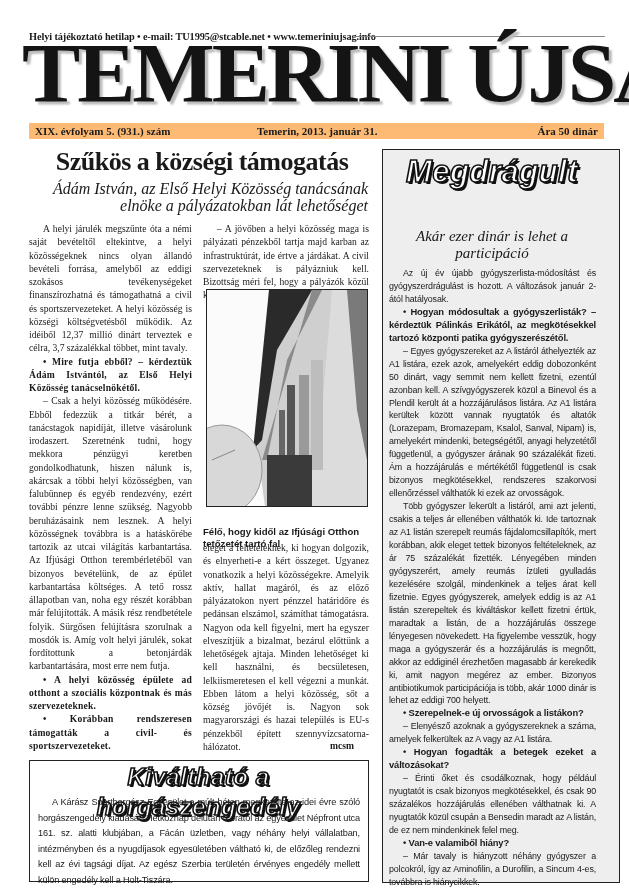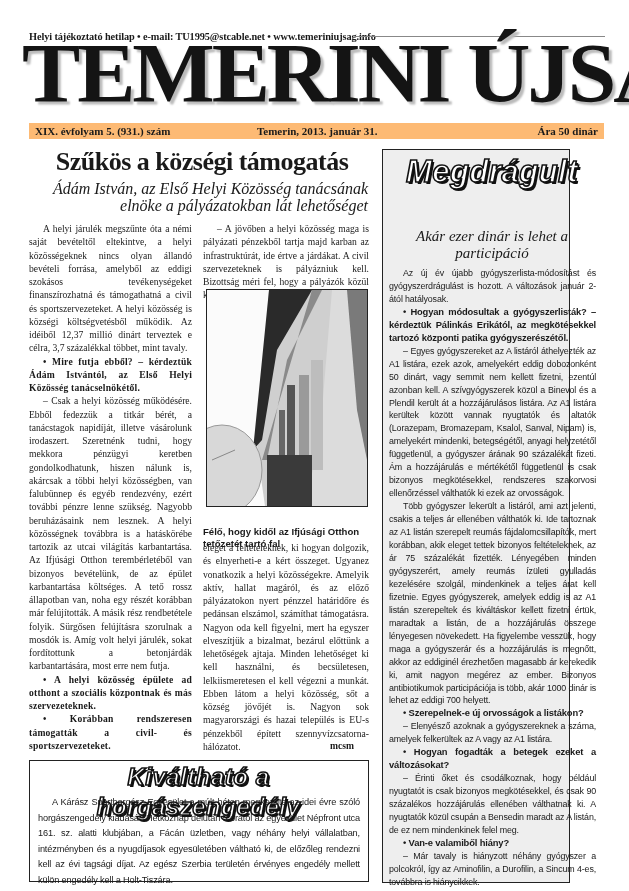--- a/index.html
+++ b/index.html
@@ -14,21 +14,21 @@
   .subhead { left:36px; top:180px; width:332px; text-align:right; font-size:16px; font-style:italic; line-height:17px; }
   .col { font-size:9.6px; line-height:13.25px; text-align:justify; }
   .col p { margin:0; text-indent:14px; }
   .col p.q { font-weight:bold; letter-spacing:0.2px; }
   .col1 { left:29px; top:222px; width:163px; }
   .col2 { left:203px; top:222px; width:166px; }
   .col2b { left:203px; top:541px; width:166px; }
   .photo { left:206px; top:289px; width:162px; height:218px; border:1.5px solid #222; box-sizing:border-box; overflow:hidden; background:#f4f4f4; }
   .caption { left:203px; top:526px; width:166px; font-family:"Liberation Sans", sans-serif; font-weight:bold; font-size:9.6px; line-height:12px; }
   .signature { left:330px; top:740px; font-size:9.6px; font-weight:bold; }
-  .sidebox { left:382px; top:149px; width:188px; height:734px; border:1.5px solid #222; box-sizing:border-box; background:#eeeeee; }
+  .sidebox { left:382px; top:149px; width:238px; height:734px; border:1.5px solid #222; box-sizing:border-box; background:#eeeeee; }
   .outline-title { font-family:"Liberation Sans", sans-serif; font-weight:bold; font-style:italic; color:#fff; -webkit-text-stroke:1.6px #111; text-shadow:2px 2px 0 #111; text-align:center; }
   .sb-title { left:0; top:4px; width:218px; font-size:31px; line-height:36px; letter-spacing:0.5px; }
   .sb-sub { left:0; top:78px; width:218px; text-align:center; font-size:15px; font-style:italic; line-height:17px; }
   .sb-body { left:6px; top:117px; width:207px; font-family:"Liberation Sans", sans-serif; font-size:8.9px; line-height:12.95px; text-align:justify; letter-spacing:-0.15px; }
   .sb-body p { margin:0; text-indent:14px; }
   .sb-body p.q { font-weight:bold; font-size:9.4px; }
   .horgbox { left:29px; top:760px; width:340px; height:122px; border:1.5px solid #222; box-sizing:border-box; }
   .hb-title { left:0; top:1px; width:337px; font-size:24px; line-height:30px; letter-spacing:0.5px; }
   .hb-body { left:8px; top:34px; width:322px; font-family:"Liberation Sans", sans-serif; font-size:9.2px; line-height:15.5px; text-align:justify; letter-spacing:-0.15px; }
   .hb-body p { margin:0; text-indent:14px; }

